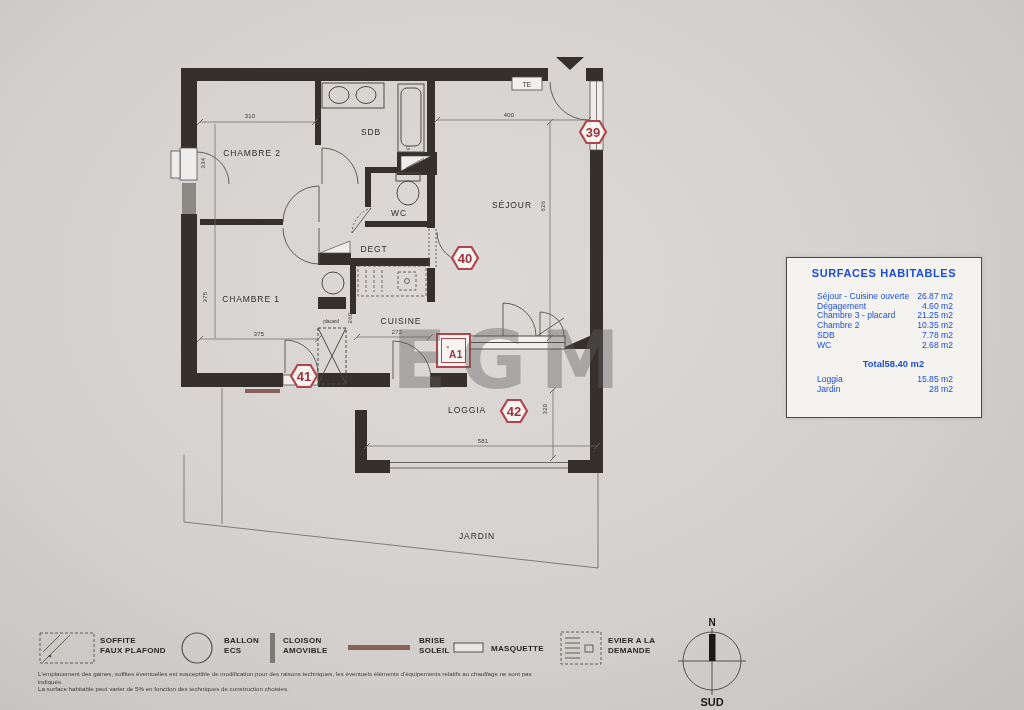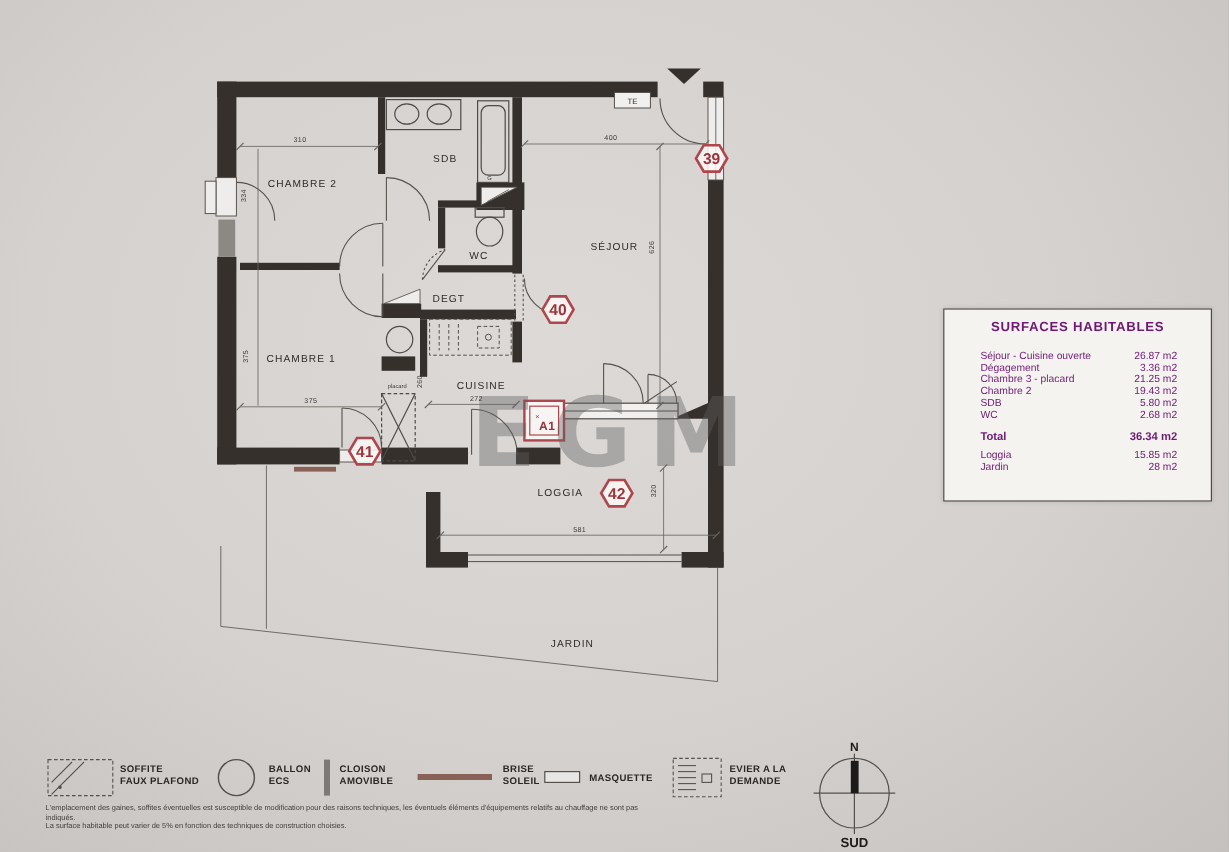--- a/index.html
+++ b/index.html
@@ -9,27 +9,27 @@
   .lbl{font-size:8.5px;fill:#2f2d2b;letter-spacing:.9px;}
   .dim{font-size:5.9px;fill:#3a3836;letter-spacing:.3px;}
   .tiny{font-size:4.8px;fill:#3a3836;}
   .mknum{font-size:13px;font-weight:bold;fill:#9b333c;}
   .a1txt{font-size:10px;font-weight:bold;fill:#9b333c;letter-spacing:.5px;}
   .leg{font-size:8px;fill:#2a2826;font-weight:600;letter-spacing:.3px;}
   .cmp{font-size:10px;font-weight:bold;fill:#1d1b19;}
   .watermark{position:absolute;left:392px;top:314px;font-size:80px;font-weight:bold;
              letter-spacing:14px;color:rgba(95,95,95,.40);font-family:"DejaVu Sans",sans-serif;
              pointer-events:none;}
-  .surface-table{position:absolute;left:786px;top:257px;width:224px;height:161px;
+  .surface-table{position:absolute;left:786px;top:257px;width:196px;height:161px;
                  background:#f4f3f0;border:1.6px solid #4e4a46;box-sizing:border-box;
-                 color:#701a75;box-shadow:0 0 4px rgba(0,0,0,.12);}
+                 color:#1d4ed8;box-shadow:0 0 4px rgba(0,0,0,.12);}
   .st-title{text-align:center;margin-top:9px;font-size:11px;font-weight:bold;letter-spacing:.6px;}
   .st-rows{margin:13px 28px 0 30px;}
   .st-row{display:flex;justify-content:space-between;font-size:8.6px;line-height:9.7px;}
-  .st-total{display:flex;justify-content:space-between;margin:8px 28px 0 30px;
+  .st-total{display:flex;justify-content:center;margin:8px 11px 0 30px;
             font-weight:bold;font-size:9.4px;}
   .st-extra{margin:6px 28px 0 30px;}
   .disclaimer{position:absolute;left:38px;top:670px;width:494px;font-size:6.2px;
               line-height:7.6px;color:#403e3b;}
 </style>
 </head>
 <body>
 
 <div class="page">
 
@@ -287,42 +287,42 @@
   
   <div class="surface-table">
     <div class="st-title">SURFACES HABITABLES</div>
     <div class="st-rows">
       <div class="st-row">
         <span>Séjour - Cuisine ouverte</span>
           <span>26.87 m2</span>
       </div>
       <div class="st-row">
         <span>Dégagement</span>
-          <span>3.36 m2</span>
+          <span>4.60 m2</span>
       </div>
       <div class="st-row">
         <span>Chambre 3 - placard</span>
           <span>21.25 m2</span>
       </div>
       <div class="st-row">
         <span>Chambre 2</span>
-          <span>19.43 m2</span>
+          <span>10.35 m2</span>
       </div>
       <div class="st-row">
         <span>SDB</span>
-          <span>5.80 m2</span>
+          <span>7.78 m2</span>
       </div>
       <div class="st-row">
         <span>WC</span>
           <span>2.68 m2</span>
       </div>
     </div>
     <div class="st-total">
       <span>Total</span>
-        <span>36.34 m2</span>
+        <span>58.40 m2</span>
     </div>
     <div class="st-extra">
       <div class="st-row">
         <span>Loggia</span>
           <span>15.85 m2</span>
       </div>
       <div class="st-row">
         <span>Jardin</span>
           <span>28 m2</span>
       </div>

